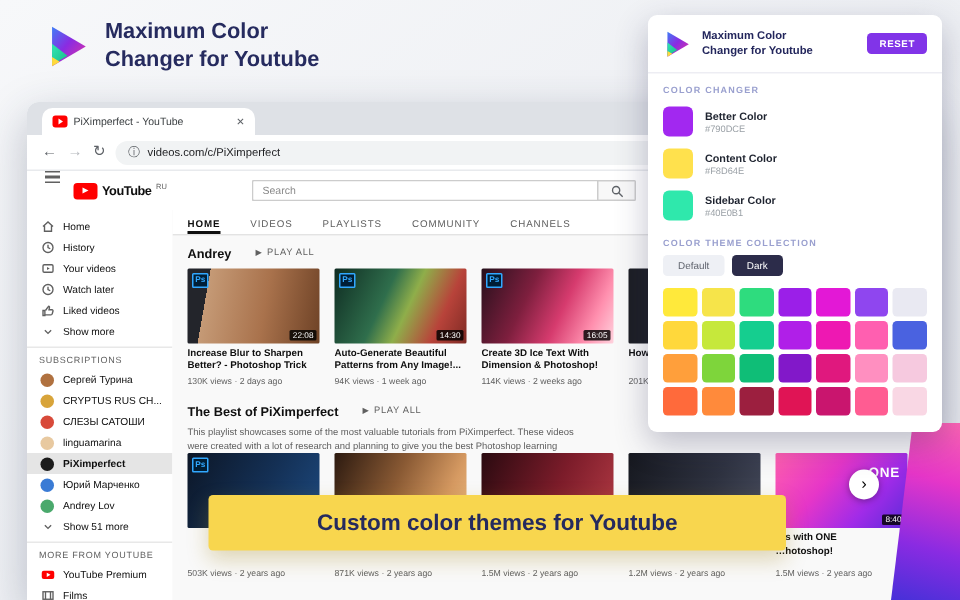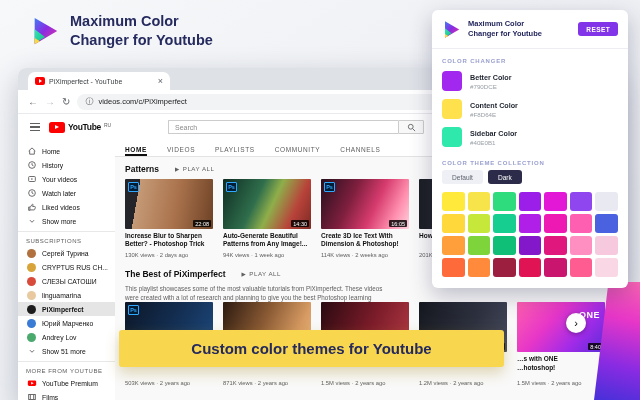--- a/index.html
+++ b/index.html
@@ -32,21 +32,21 @@
   .nav-ic { font-size:10px; color:#5f6368; line-height:1; }
   .nav-ic.dim { color:#b6b9be; }
   .urlbox { flex:1; height:16px; background:#f1f3f4; border-radius:8px; display:flex; align-items:center; gap:5px; padding:0 8px; }
   .info-ic { font-size:8px; color:#5f6368; }
   .url-text { font-size:7.5px; color:#202124; flex:1; white-space:nowrap; overflow:hidden; }
   .star-ic { font-size:8px; color:#5f6368; }
   .profile-dot { width:12px; height:12px; border-radius:50%; background:linear-gradient(135deg,#4a8cf7,#e065c8); flex-shrink:0; }
 
   
   .yt { position:absolute; top:46px; left:0; right:0; bottom:0; background:#f9f9f9; overflow:hidden; }
-  .yt-header { height:26px; background:#fff; display:flex; align-items:center; gap:9px; padding:0 12px; position:relative; }
+  .yt-header { height:26px; background:#fff; display:flex; gap:9px; padding:0 12px; position:relative; }
   .ham { display:flex; flex-direction:column; gap:2px; }
   .ham i { width:10px; height:1.3px; background:#606060; display:block; }
   .yt-logo { display:flex; align-items:center; gap:3px; }
   .yt-logo-box { width:16px; height:11px; background:#f00; border-radius:2.5px; position:relative; }
   .yt-logo-box::after { content:""; position:absolute; left:6px; top:3px; border-left:4px solid #fff;
                         border-top:2.5px solid transparent; border-bottom:2.5px solid transparent; }
   .yt-logo-text { font-size:8.5px; font-weight:bold; color:#0f0f0f; letter-spacing:-.3px; }
   .yt-region { font-size:5px; color:#606060; margin-top:-5px; }
   .search-wrap { position:absolute; left:150px; top:6px; display:flex; }
   .search-input { width:230px; height:14px; border:1px solid #ccc; border-right:none; border-radius:1px 0 0 1px;
@@ -118,21 +118,21 @@
   .color-info { display:flex; flex-direction:column; }
   .cname { font-size:7.2px; font-weight:bold; color:#1f2430; }
   .chex { font-size:6.2px; color:#9aa0a6; margin-top:1.5px; }
   .theme-toggle { display:flex; gap:5px; margin:4px 0 8px; }
   .tbtn { font-size:6.6px; padding:3.5px 10px; border:none; border-radius:3px; background:#eef0f5; color:#60646e; font-family:inherit; }
   .tbtn.active { background:#2c2c4a; color:#fff; }
   .palette { display:grid; grid-template-columns:repeat(7,1fr); gap:3px; }
   .pswatch { height:19px; border-radius:3px; display:block; }
 
   
-  .banner { position:absolute; left:119px; top:330px; width:385px; height:37px; background:#f8d64e; z-index:6;
+  .banner { position:absolute; left:139px; top:330px; width:385px; height:37px; background:#f8d64e; z-index:6;
             border-radius:3px; display:flex; align-items:center; justify-content:center;
             box-shadow:0 6px 14px rgba(160,130,20,.30); }
   .banner span { font-size:15px; font-weight:bold; color:#252a5e; }
 </style>
 </head>
 <body>
 
 <div class="canvas">
 
   <div class="corner-decor"></div>
@@ -344,21 +344,21 @@
             <div class="yt-tabs" id="yt-tabs">
                 <div class="yt-tab active">HOME</div>
                 <div class="yt-tab">VIDEOS</div>
                 <div class="yt-tab">PLAYLISTS</div>
                 <div class="yt-tab">COMMUNITY</div>
                 <div class="yt-tab">CHANNELS</div>
               </div>
           </div>
           <div class="main-inner">
             <div class="row-head">
-              <span class="section-title">Patterns</span>
+              <span class="section-title">Andrey</span>
               <span class="play-all">
                 <span>▶</span>
                 <span>PLAY ALL</span>
               </span>
             </div>
             <div class="cards" id="row1">
                 <div class="card">
     <div class="thumb t1">
                     <span class="ps">Ps</span>
                     <span class="dur">22:08</span>

